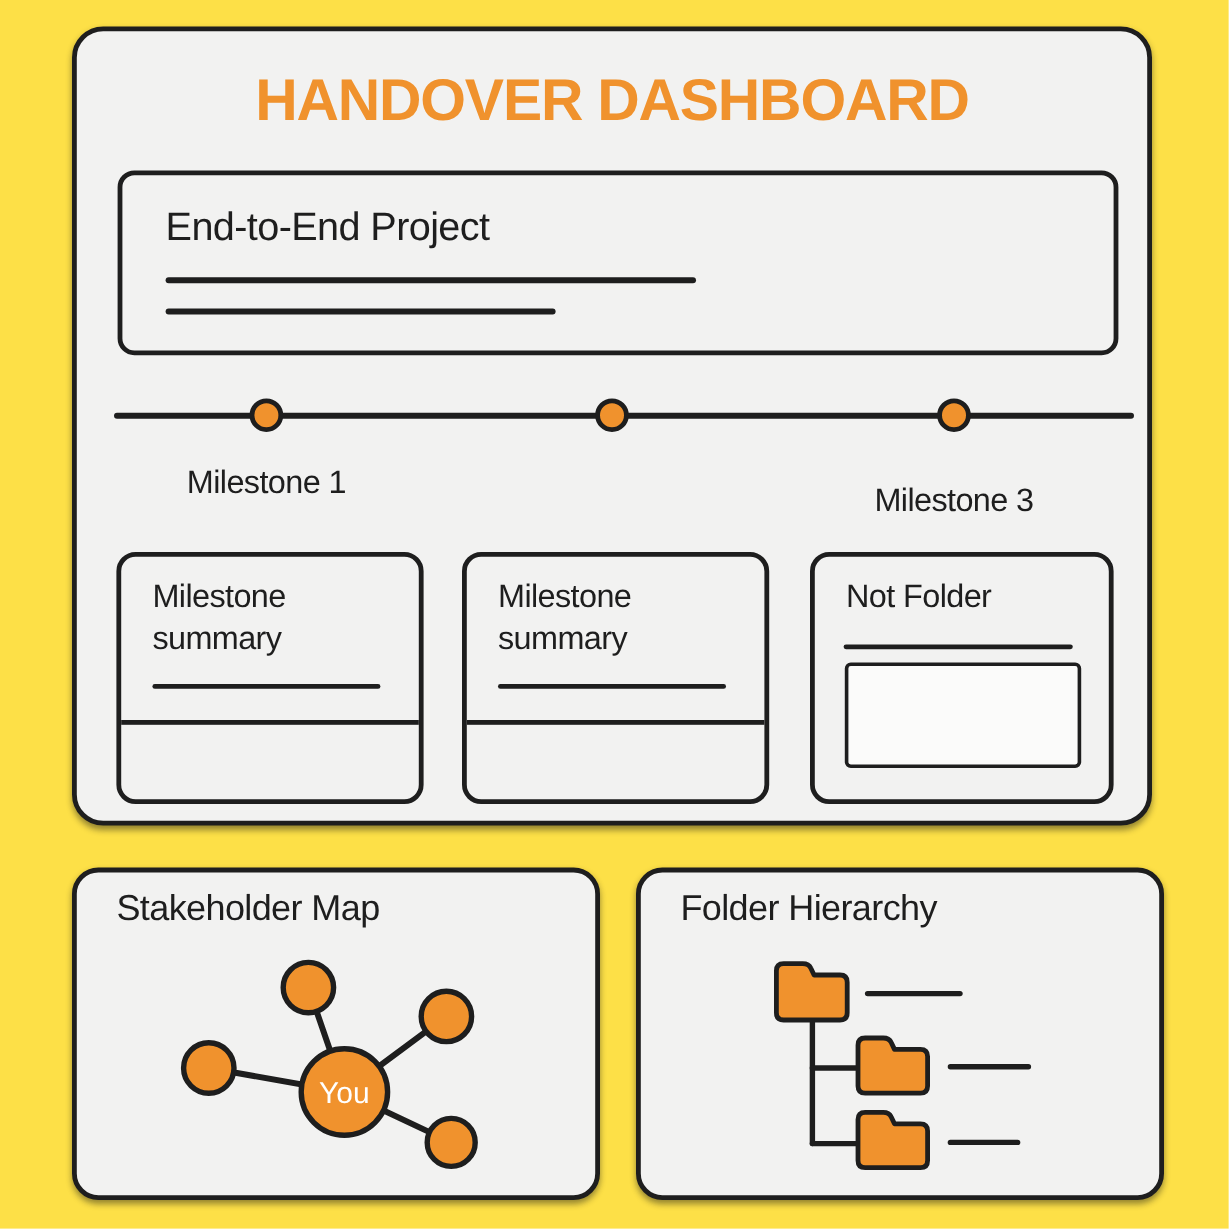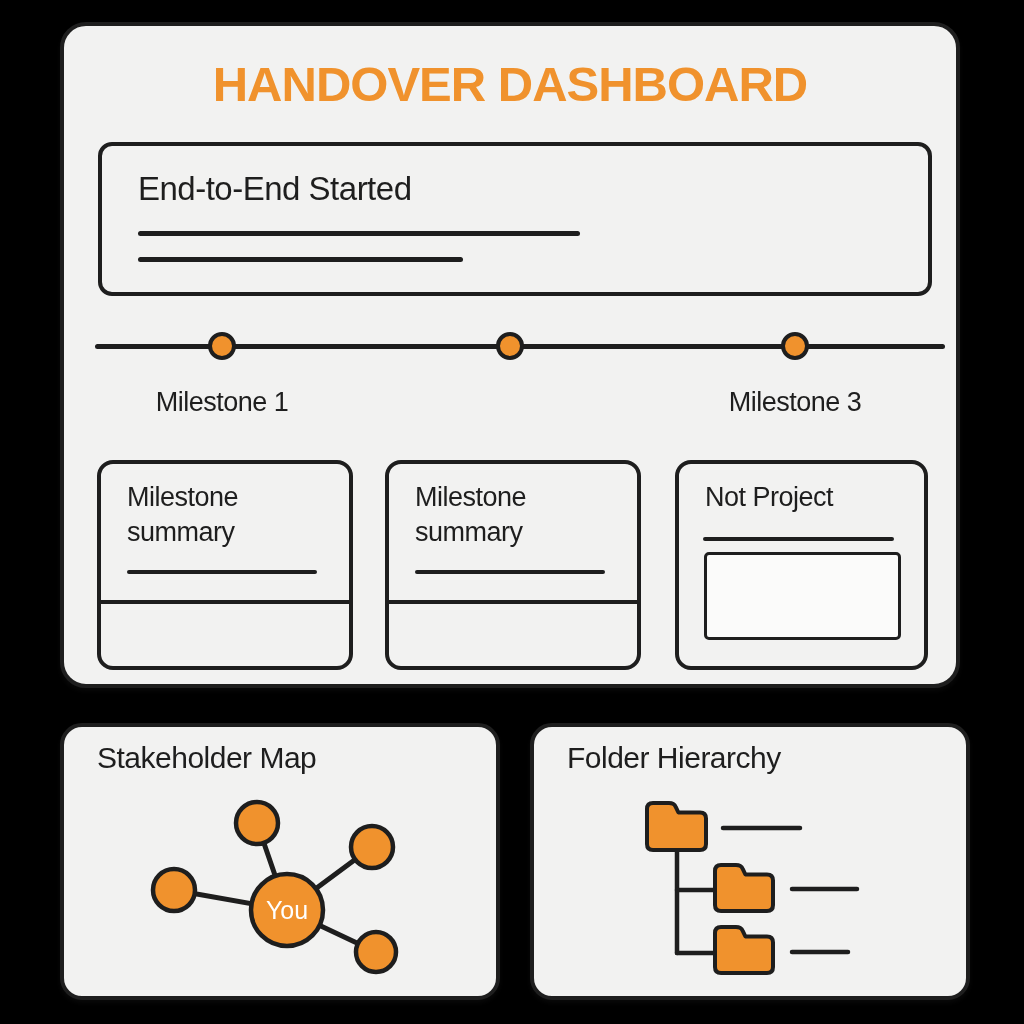--- a/index.html
+++ b/index.html
@@ -10,21 +10,21 @@
     --center-node-text: #FFFFFF;
   }
   * { margin: 0; padding: 0; box-sizing: border-box; }
   html, body { background: #ffffff; }
   body { font-family: "Liberation Sans", "DejaVu Sans", sans-serif; color: var(--ink); }
 
   .canvas {
     position: relative;
     width: 1024px;
     height: 1024px;
-    background: #000000;
+    background: #fde047;
     overflow: hidden;
   }
 
   .panel {
     position: absolute;
     background: var(--panel-background);
     border: 4px solid var(--ink);
     box-shadow: 0 3px 5px rgba(20,20,20,0.45);
   }
 
@@ -91,21 +91,21 @@
     position: absolute;
     top: 361px;
     width: 220px;
     text-align: center;
     font-size: 27px;
     font-weight: 500;
     letter-spacing: -0.5px;
   }
   .label-1 { left: 48px; }
   .label-2 { left: 336px; }
-  .label-3 { left: 621px; }
+  .label-3 { left: 621px; margin-top: 15px; }
 
   
   .m-card {
     position: absolute;
     top: 407px;
     width: 256px; height: 210px;
     border: 4px solid var(--ink);
     border-radius: 16px;
     background: var(--panel-background);
     margin-top: 27px;
@@ -158,21 +158,21 @@
 </head>
 <body>
 
 <div class="canvas">
 
   <div class="panel main-panel">
 
     <div class="dash-title">HANDOVER DASHBOARD</div>
 
     <div class="project-card">
-      <div class="project-card-title">End-to-End Started</div>
+      <div class="project-card-title">End-to-End Project</div>
       <div class="ph-line project-line-1"></div>
       <div class="ph-line project-line-2"></div>
     </div>
 
     <div class="timeline-line"></div>
     <div class="milestone-dot dot-1"></div>
     <div class="milestone-dot dot-2"></div>
     <div class="milestone-dot dot-3"></div>
     <div class="milestone-label label-1">Milestone 1</div>
     <div class="milestone-label label-3">Milestone 3</div>
@@ -185,21 +185,21 @@
     </div>
 
     <div class="m-card m-card-2">
       <div class="m-card-title">Milestone summary</div>
       <div class="ph-line m-card-underline"></div>
       <div class="m-card-divider"></div>
       <div class="m-card-footer"></div>
     </div>
 
     <div class="m-card m-card-3">
-      <div class="m-card-title">Not Project</div>
+      <div class="m-card-title">Not Folder</div>
       <div class="ph-line ns-underline"></div>
       <div class="ns-inset-box"></div>
     </div>
 
   </div>
 
   <div class="panel folder-panel">
     <div class="bottom-title">Folder Hierarchy</div>
 
     <svg class="graphic-svg" width="432" height="269" viewBox="0 0 432 269">

